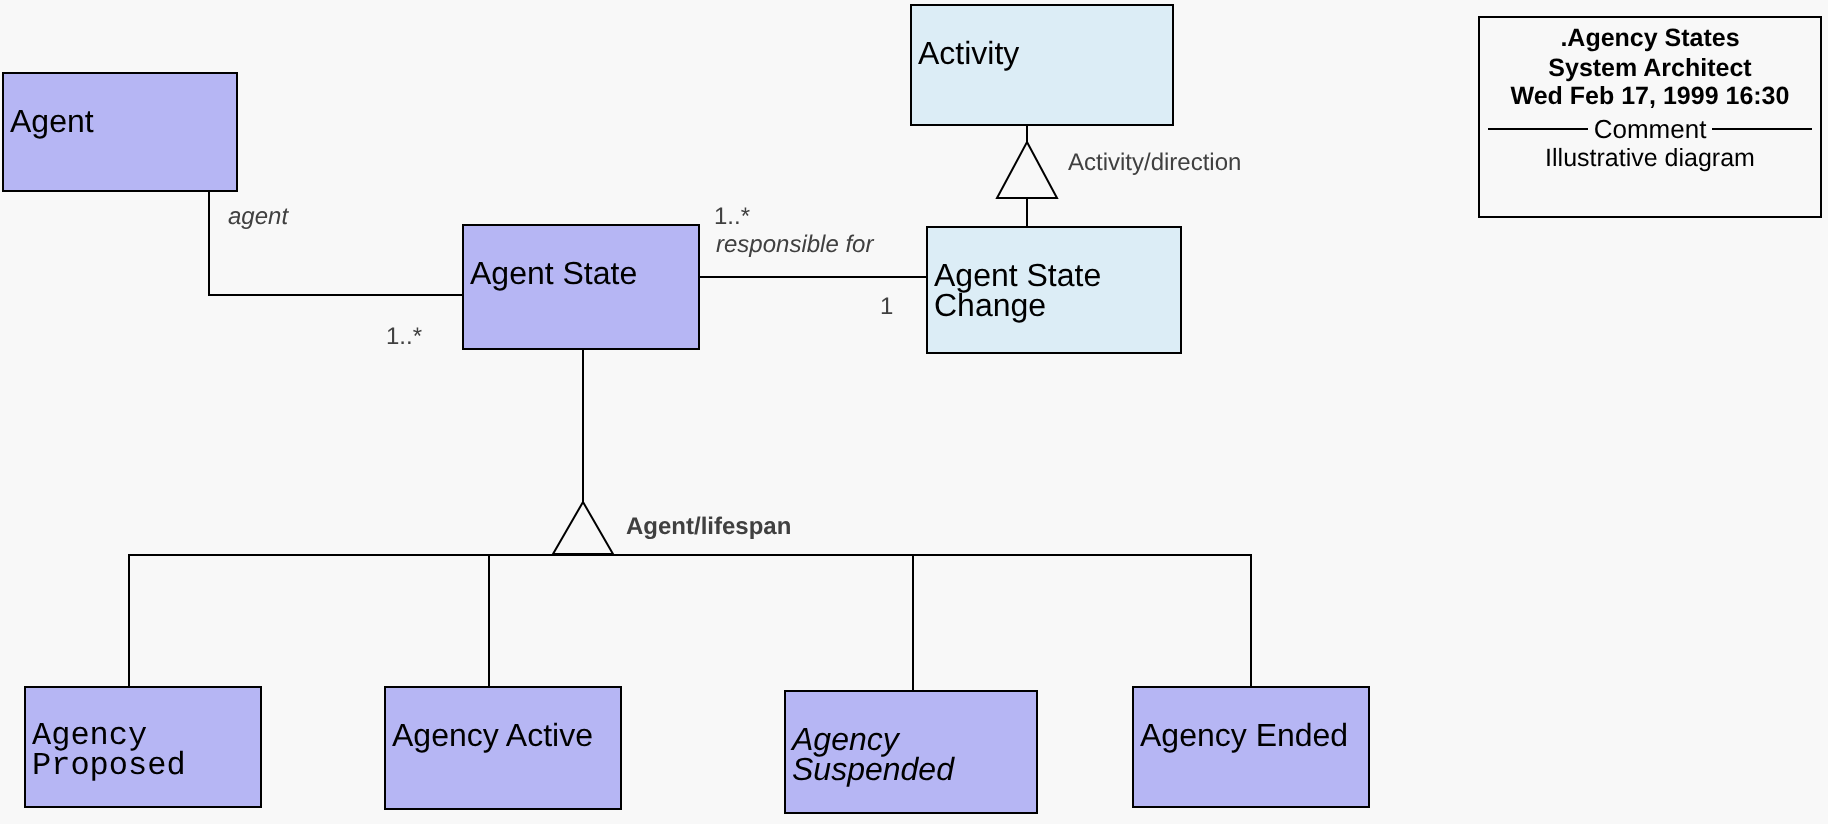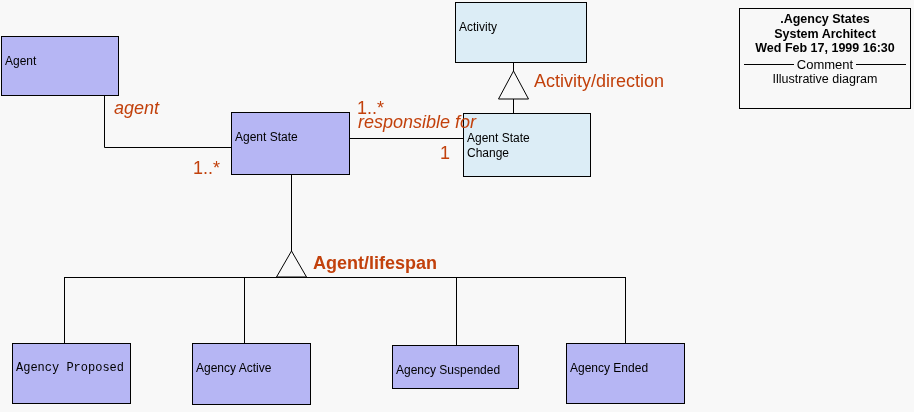--- a/index.html
+++ b/index.html
@@ -24,34 +24,34 @@
     left: 0;
     top: 0;
     width: 914px;
     height: 412px;
     pointer-events: none;
   }
   .uml-class {
     position: absolute;
     box-sizing: border-box;
     border: 1px solid #000000;
-    font-size: 12px;
+    font-size: 16px;
     line-height: 15px;
     color: #000000;
     padding: 2px 0 16px 3px;
     white-space: pre-line;
   }
   .fill-purple { background: #b6b6f4; }
   .fill-blue   { background: #dcedf6; }
 
   .edge-label {
     position: absolute;
-    font-size: 18px;
+    font-size: 12px;
     line-height: 14px;
-    color: #c2410c;
+    color: #404040;
     white-space: nowrap;
   }
   .edge-label.italic { font-style: italic; }
 
   
   #title-block {
     position: absolute;
     box-sizing: border-box;
     border: 1px solid #000000;
     background: #f8f8f8;
@@ -140,21 +140,21 @@
   </div>
 
   <div class="uml-class fill-purple" style="left: 12px; top: 343px; width: 119px; height: 61px; font-family: Liberation Mono, monospace;">
     <span>Agency Proposed</span>
   </div>
 
   <div class="uml-class fill-purple" style="left: 192px; top: 343px; width: 119px; height: 62px;">
     <span>Agency Active</span>
   </div>
 
-  <div class="uml-class fill-purple" style="left: 392px; top: 345px; width: 127px; height: 44px;">
+  <div class="uml-class fill-purple" style="left: 392px; top: 345px; width: 127px; height: 62px; font-style: italic;">
     <span>Agency Suspended</span>
   </div>
 
   <div class="uml-class fill-purple" style="left: 566px; top: 343px; width: 119px; height: 61px;">
     <span>Agency Ended</span>
   </div>
 
   <div class="edge-label italic" style="left: 114px; top: 101px;">agent</div>
 
   <div class="edge-label" style="left: 193px; top: 161px;">1..*</div>

